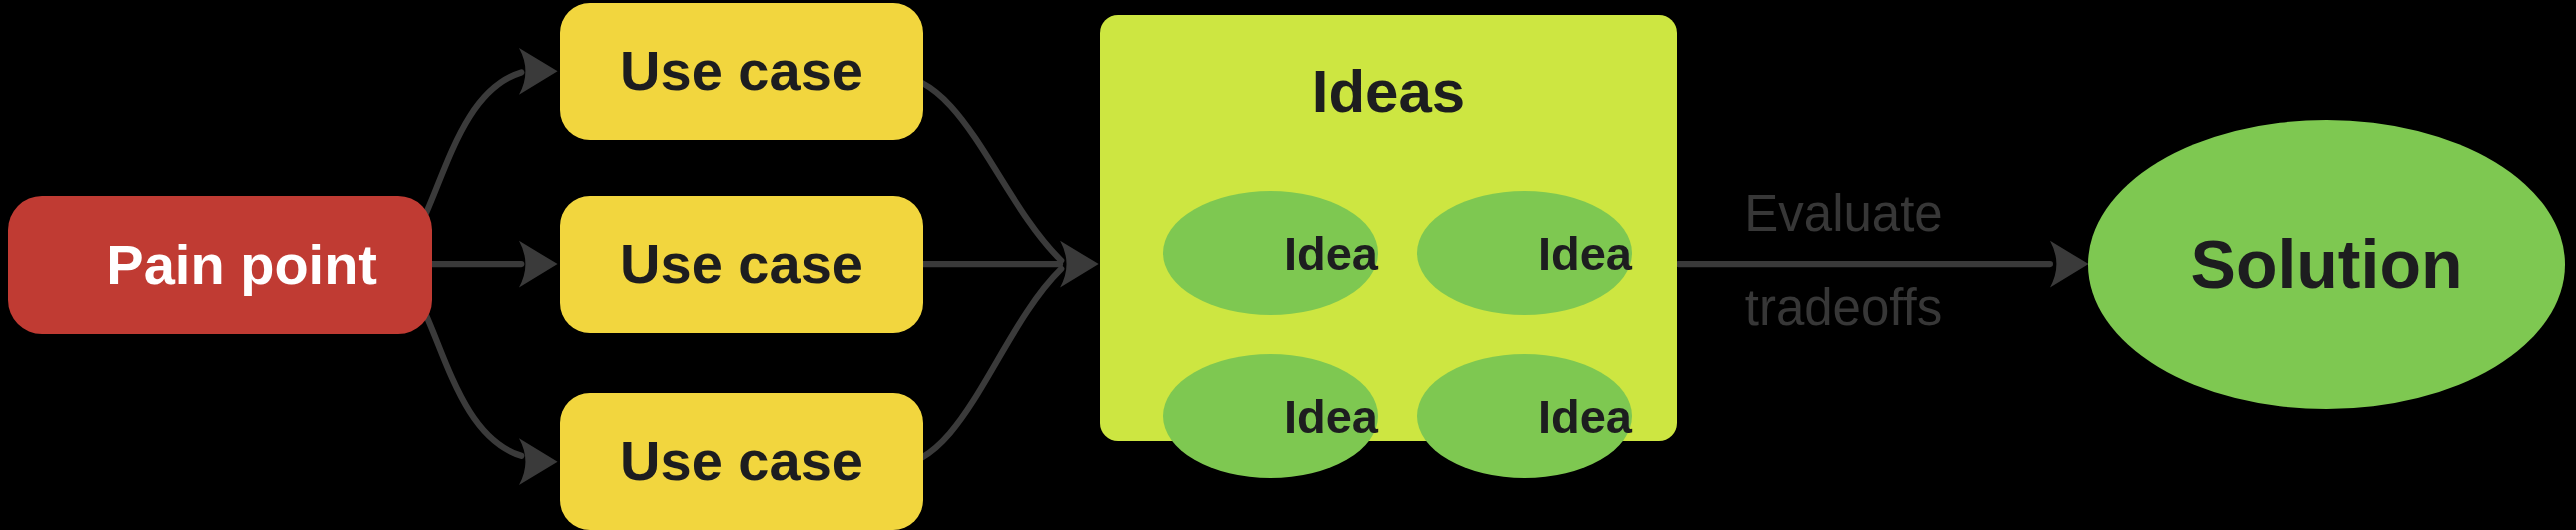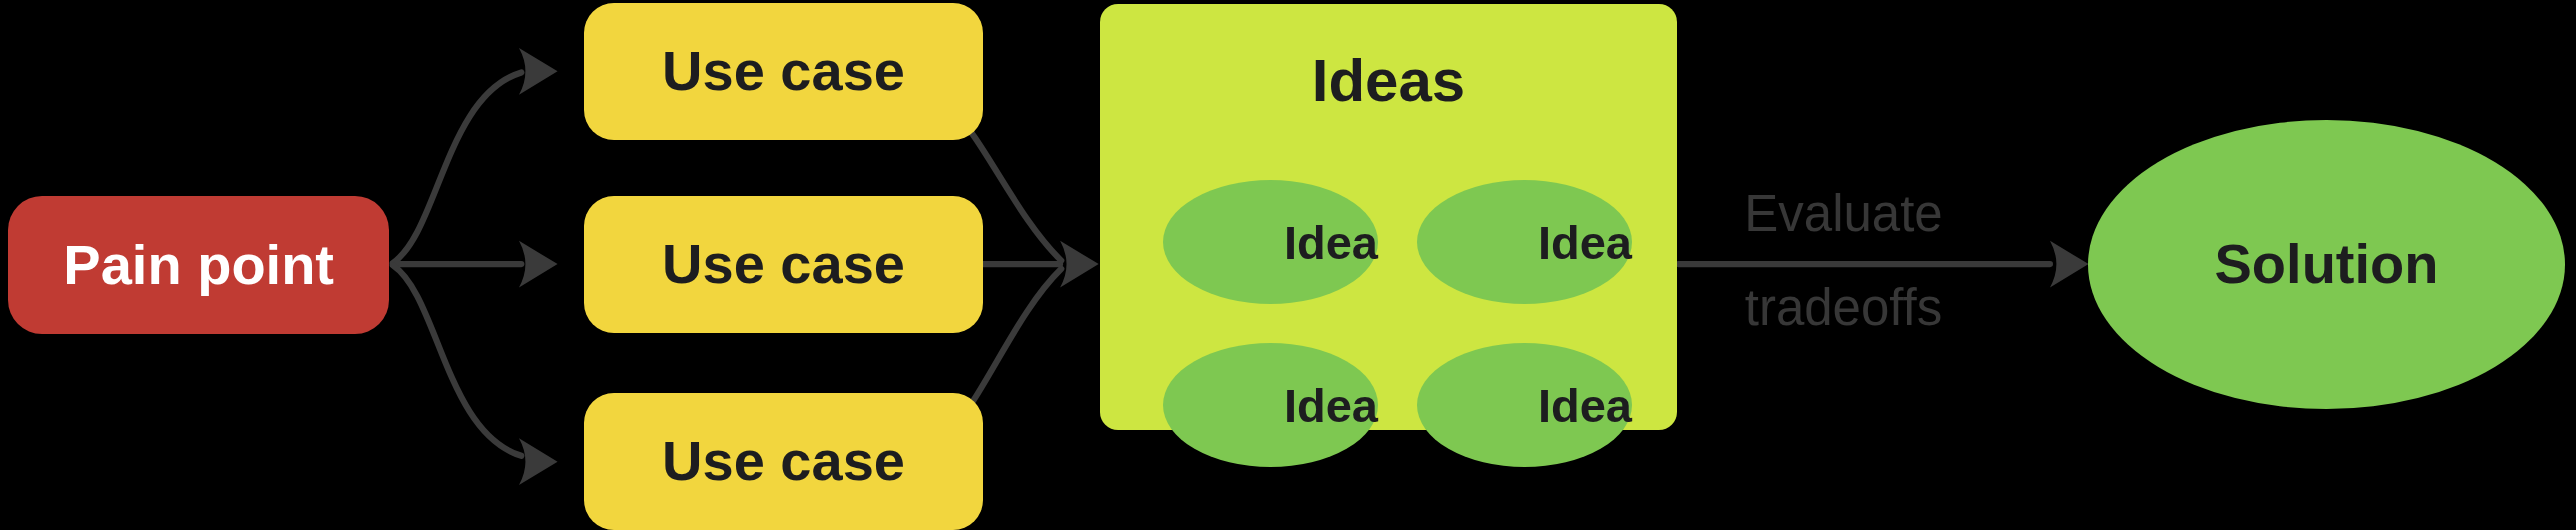--- a/index.html
+++ b/index.html
@@ -38,34 +38,35 @@
     font-weight: bold;
     color: var(--ink, #1d1d1f);
     line-height: 1.05;
   }
   .rect-red {
     left: 8.2px; top: 196px; width: 381px; height: 138px;
     background: var(--red, #c03b33);
     border-radius: 34px;
     color: var(--white, #fff);
     font-size: 56px;
+    padding-left: 43px;
   }
   .rect-yellow {
-    left: 584px; width: 399px; height: 137px;
+    left: 560px; width: 363px; height: 137px;
     background: var(--yellow, #f2d63e);
     border-radius: 30px;
     font-size: 56px;
   }
   .uc-top    { top: 2.9px; }
   .uc-middle { top: 196px; }
   .uc-bottom { top: 393px; }
 
   .ideas-group {
     position: absolute;
-    left: 1100px; top: 4px; width: 577px; height: 426px;
+    left: 1100px; top: 15px; width: 577px; height: 426px;
     background: var(--chartreuse, #cde641);
     border-radius: 18px;
   }
   .ideas-title {
     position: absolute;
     left: 0; right: 0; top: 42px;
     text-align: center;
     font-size: 60px;
     font-weight: bold;
     color: var(--ink, #1d1d1f);
@@ -84,21 +85,21 @@
   }
   .idea-1 { left: 63px; top: 176px; }
   .idea-2 { left: 317px; top: 176px; }
   .idea-3 { left: 63px; top: 339px; }
   .idea-4 { left: 317px; top: 339px; }
 
   .solution-ellipse {
     left: 2088px; top: 120px; width: 477px; height: 289px;
     background: var(--green, #7ec851);
     border-radius: 50%;
-    font-size: 56px;
+    font-size: 68px;
   }
 
   .edge-label {
     position: absolute;
     left: 1680px; top: 0; width: 327px; height: 530px;
     pointer-events: none;
   }
   .edge-label .line {
     position: absolute;
     left: 0; right: 0;

